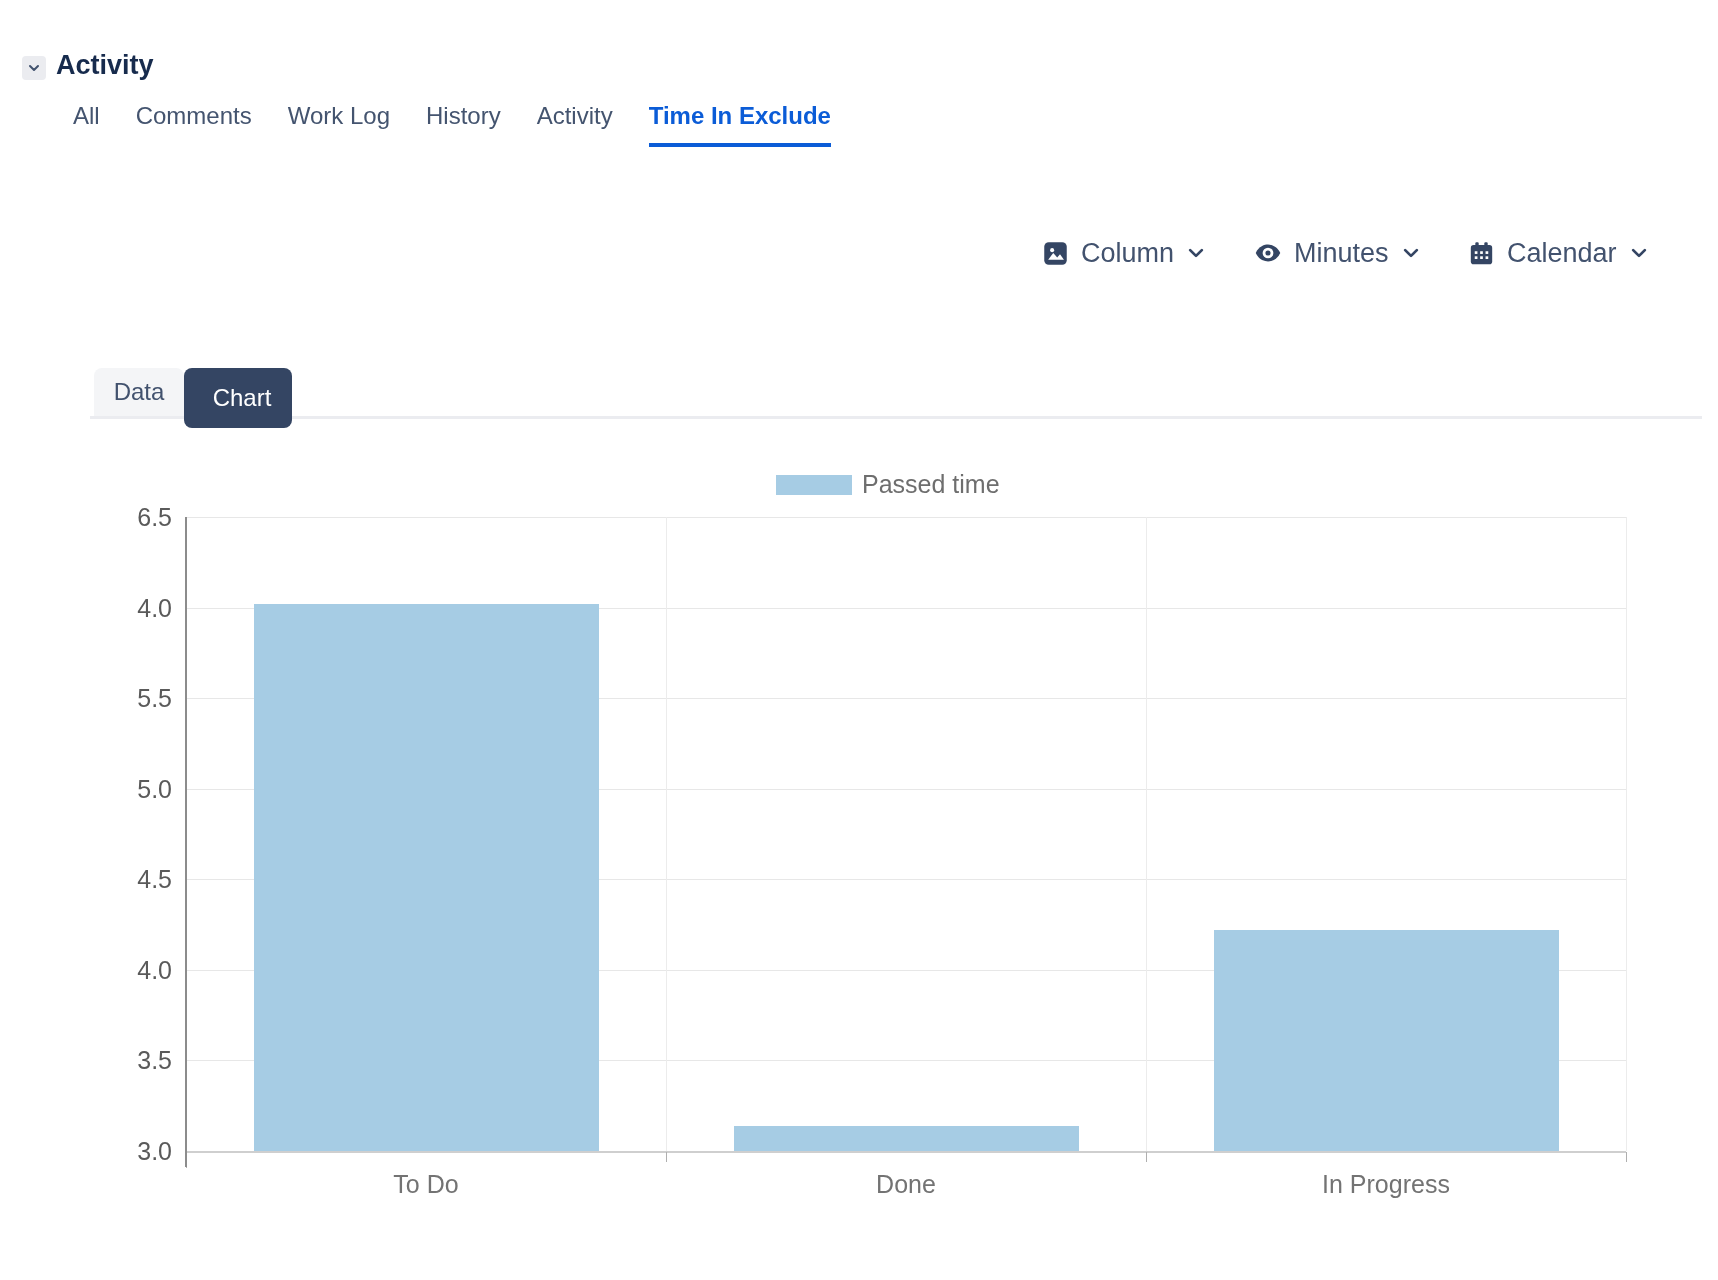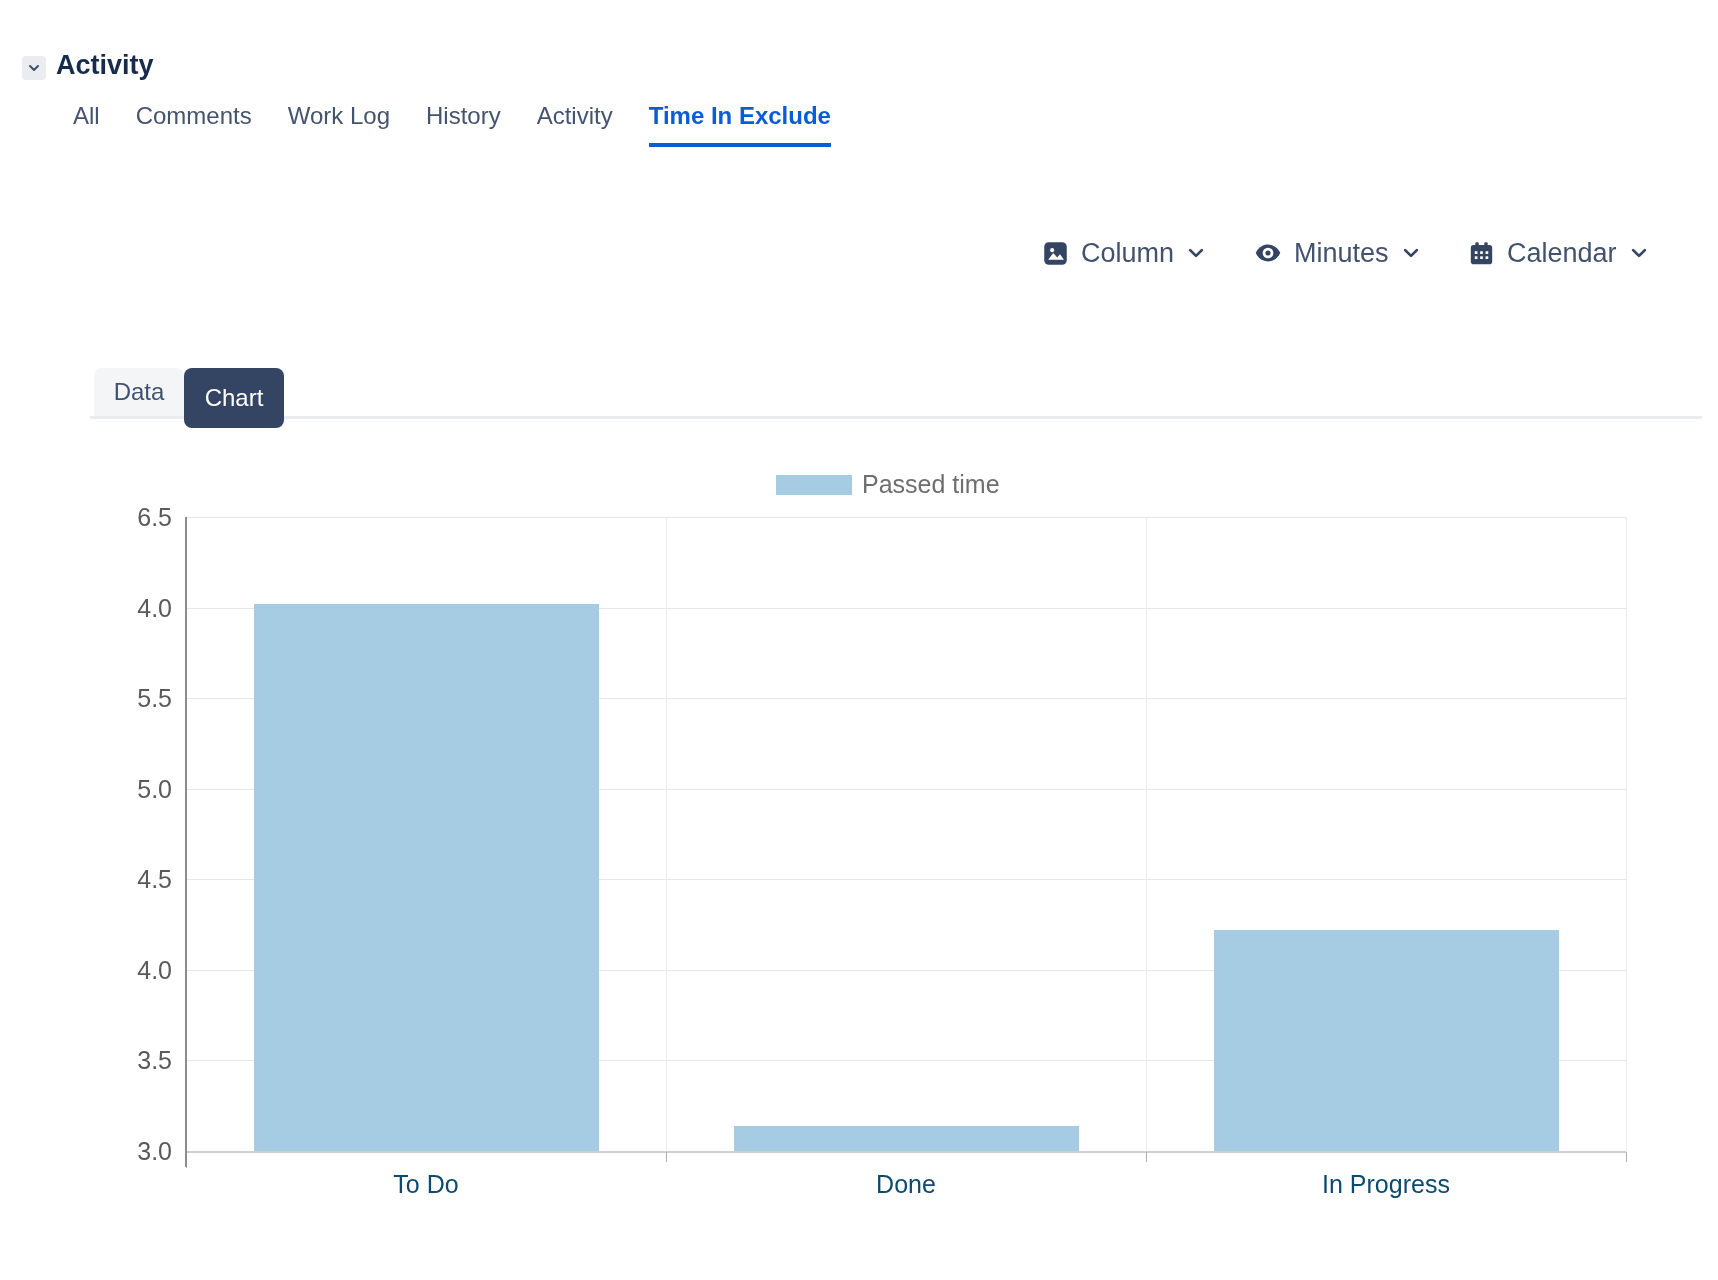--- a/index.html
+++ b/index.html
@@ -33,35 +33,35 @@
   
   .annotation{left:1364px;top:264px;width:326px;height:64px;border:7px solid #E8251D;border-radius:32px;
     display:flex;align-items:center;padding-left:20px;box-sizing:border-box;gap:15px;}
   .checkbox{width:26px;height:26px;background:#1868DB;border-radius:5px;display:flex;align-items:center;justify-content:center;cursor:pointer;flex:0 0 auto;}
   .checkbox-label{font-size:26px;color:#1C2B4A;white-space:nowrap;}
 
   
   .toggle-data{left:94px;top:348px;width:90px;height:48px;background:#F4F5F7;border-radius:8px 8px 0 0;
     display:flex;align-items:center;justify-content:center;font-size:24px;color:#42526E;cursor:pointer;z-index:2;}
   .toggle-chart{left:184px;top:348px;width:100px;height:60px;background:#344563;border-radius:8px;
-    display:flex;align-items:center;justify-content:center;font-size:24px;color:#fff;cursor:pointer;z-index:3;}
+    display:flex;align-items:center;justify-content:center;font-size:24px;color:#fff;cursor:pointer;z-index:3;padding-left:8px;}
   .toggle-divider{left:90px;top:396px;width:1612px;height:3px;background:#EBECF0;z-index:1;}
 
   
   .legend{left:776px;top:450px;display:flex;align-items:center;gap:10px;}
   .legend-swatch{width:76px;height:20px;}
   .legend-label{font-size:25px;color:#6E6E6E;}
   .gridline{position:absolute;left:186px;width:1440px;height:1px;background:#E7E7E7;}
   .gridline.base{height:2px;background:#CFCFCF;}
   .vline{position:absolute;width:1px;background:#ECECEC;}
   .axisline{left:185px;top:497px;width:2px;height:650px;background:#8C8C8C;}
   .vtick{position:absolute;width:1px;height:10px;top:1132px;background:#AFAFAF;}
   .ytick-label{position:absolute;width:70px;text-align:right;font-size:25px;color:#5A5A5A;}
   .bar{position:absolute;cursor:pointer;}
-  .xcat-label{position:absolute;width:320px;text-align:center;top:1150px;font-size:25px;color:#0c4a6e;}
+  .xcat-label{position:absolute;width:320px;text-align:center;top:1150px;font-size:25px;color:#737373;}
 
   svg{display:block;}
 </style>
 </head>
 <body>
 
 <div class="page">
 
   <div class="abs collapse-btn">
     <span>

